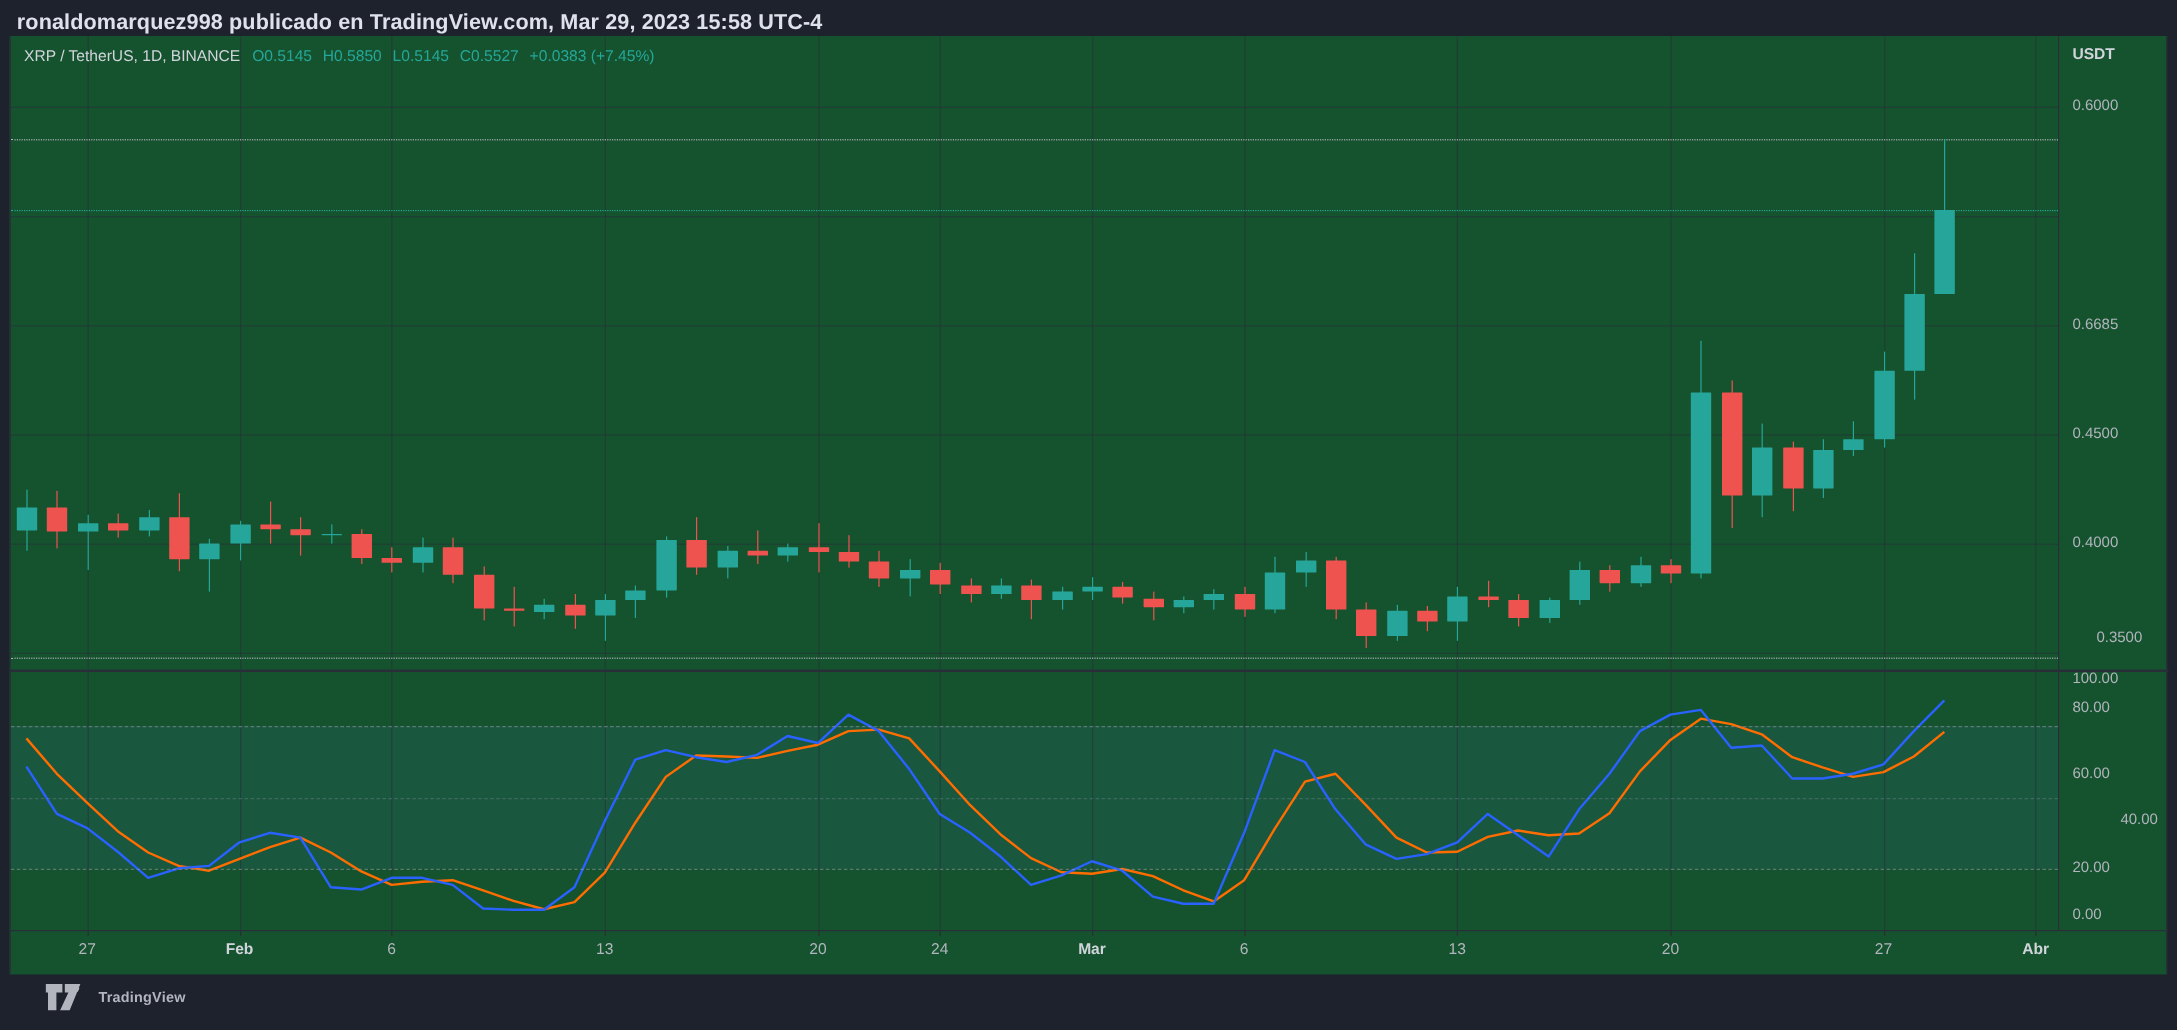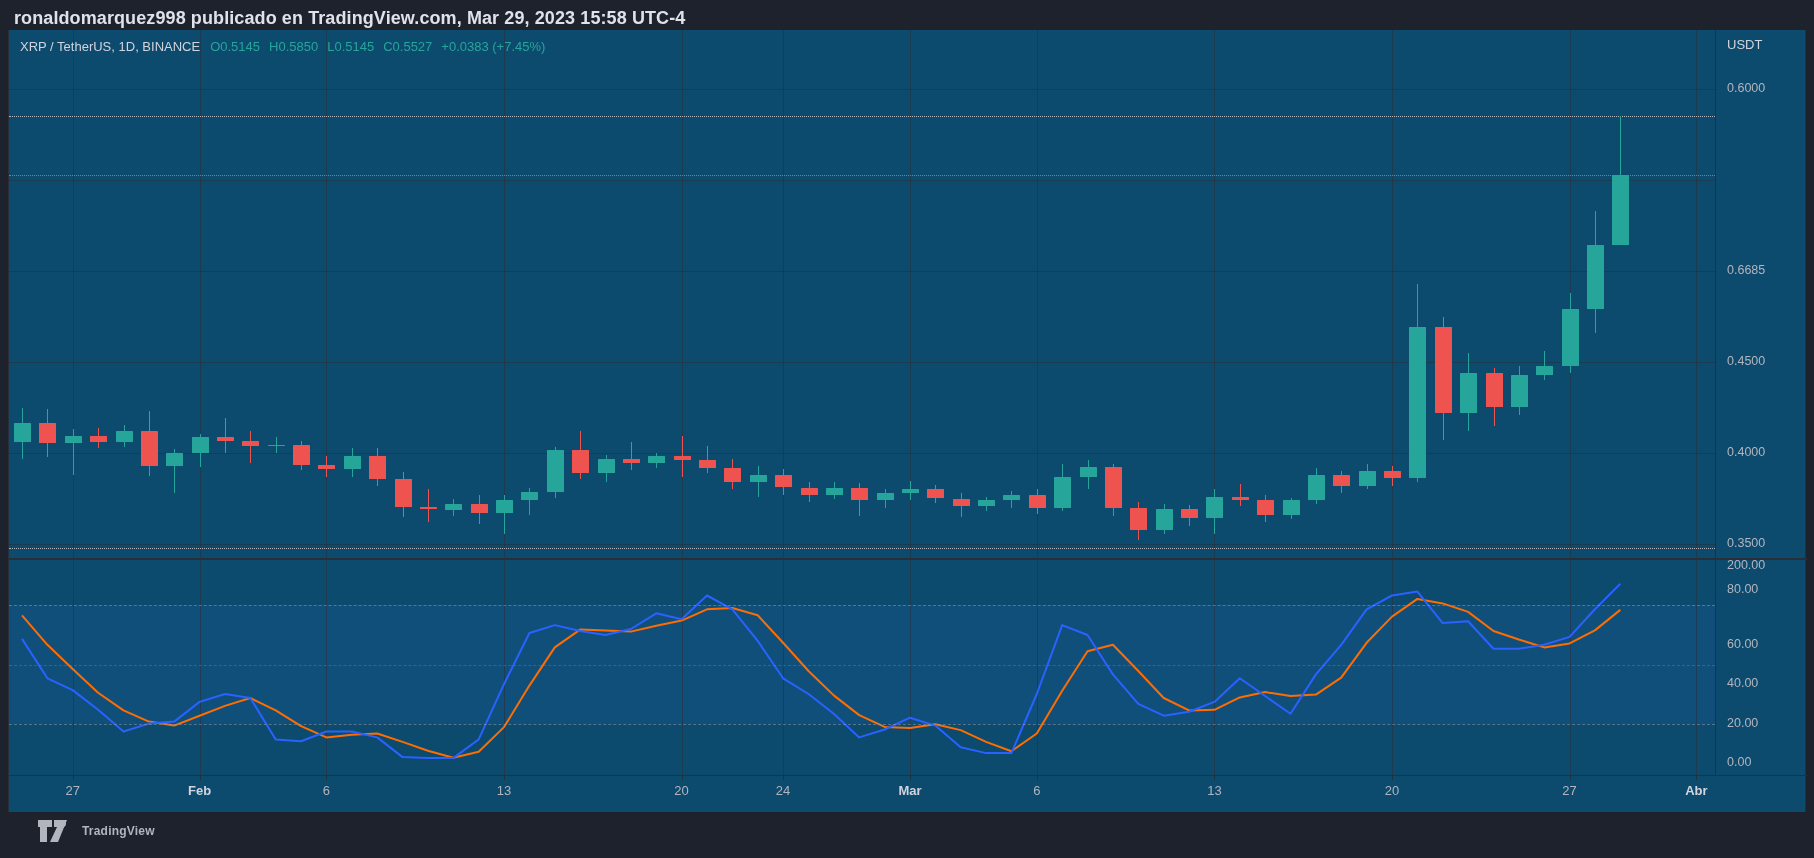--- a/index.html
+++ b/index.html
@@ -5,34 +5,34 @@
   * { margin:0; padding:0; box-sizing:border-box; }
   html,body { width:1814px; height:858px; background:#1e222d; font-family:"Liberation Sans", sans-serif; overflow:hidden; }
 
   #attribution {
     position:absolute; left:14px; top:8px; height:18px;
     color:#dfe2ea; font-size:18px; font-weight:700; letter-spacing:.1px;
   }
 
   #chart {
     position:absolute; left:8px; top:30px; width:1798px; height:782px;
-    background:#0c4a6e; border-left:1px solid #2a2e39; border-right:1px solid #2a2e39;
+    background:#14532d; border-left:1px solid #2a2e39; border-right:1px solid #2a2e39;
   }
 
   
   #price-pane   { position:absolute; left:0; top:0;    width:1706px; height:528px; overflow:hidden; }
   #stoch-pane   { position:absolute; left:0; top:530px; width:1706px; height:215px; overflow:hidden; }
   #pane-separator { position:absolute; left:0; top:528px; width:1798px; height:2px; background:#2a2e39; }
   #timeaxis-separator { position:absolute; left:0; top:745px; width:1798px; height:1px; background:#2a2e39; }
   #priceaxis-separator { position:absolute; left:1706px; top:0; width:1px; height:745px; background:#2a2e39; }
 
   
   #price-axis { position:absolute; left:1707px; top:0; width:91px; height:745px; }
   .axis-label { position:absolute; left:11px; color:#b2b5be; font-size:12.5px; white-space:nowrap; }
-  #currency-label { position:absolute; left:11px; top:7px; color:#d1d4dc; font-size:13px; font-weight:400; }
+  #currency-label { position:absolute; left:11px; top:7px; color:#d1d4dc; font-size:13px; font-weight:700; }
 
   
   #time-axis { position:absolute; left:0; top:746px; width:1798px; height:36px; }
   .time-label { position:absolute; top:7px; transform:translateX(-50%); color:#b2b5be; font-size:13px; }
   .time-label.bold { font-weight:700; color:#d1d4dc; }
   .time-tick { position:absolute; top:0; width:1px; height:4px; background:#2a2e39; }
 
   
   .hgrid { position:absolute; left:0; width:1706px; height:1px; background:rgba(42,46,57,.55); }
   .vgrid { position:absolute; top:0; width:1px; background:rgba(42,46,57,.55); }
@@ -261,27 +261,27 @@
   <div id="priceaxis-separator"></div>
   <div id="timeaxis-separator"></div>
 
   <div id="price-axis">
     <div id="currency-label">USDT</div>
     <div id="price-ticks">
         <div class="axis-label" style="top: 51px;">0.6000</div>
         <div class="axis-label" style="top: 233px;">0.6685</div>
         <div class="axis-label" style="top: 324px;">0.4500</div>
         <div class="axis-label" style="top: 415px;">0.4000</div>
-        <div class="axis-label" style="top: 506px;">0.3500</div>
+        <div class="axis-label" style="top: 494px; margin-left: 20px;">0.3500</div>
       </div>
     <div id="stoch-ticks">
-        <div class="axis-label" style="top: 528px;">200.00</div>
+        <div class="axis-label" style="top: 528px;">100.00</div>
         <div class="axis-label" style="top: 552px;">80.00</div>
         <div class="axis-label" style="top: 606.8px;">60.00</div>
-        <div class="axis-label" style="top: 646.2px;">40.00</div>
+        <div class="axis-label" style="top: 646.2px; margin-left: 40px;">40.00</div>
         <div class="axis-label" style="top: 685.6px;">20.00</div>
         <div class="axis-label" style="top: 725px;">0.00</div>
       </div>
 
   </div>
 
   <div id="time-axis">
       <div class="time-label" style="left: 63.7px;">27</div>
       <div class="time-tick" style="left: 63.7px;"></div>
       <div class="time-label bold" style="left: 190.6px;">Feb</div>

